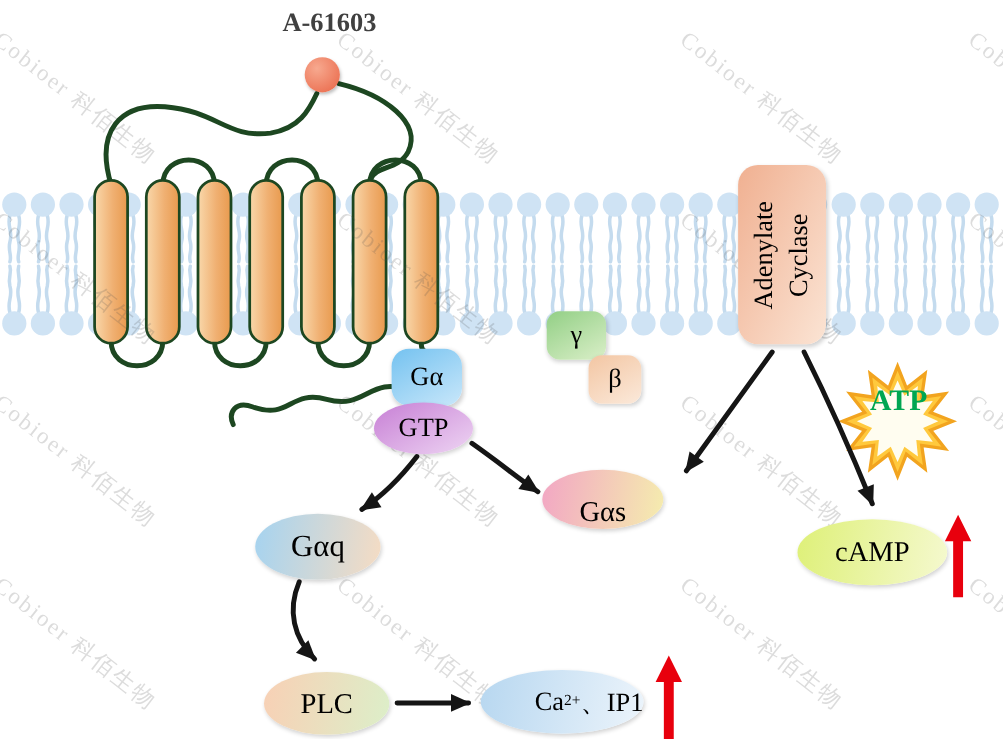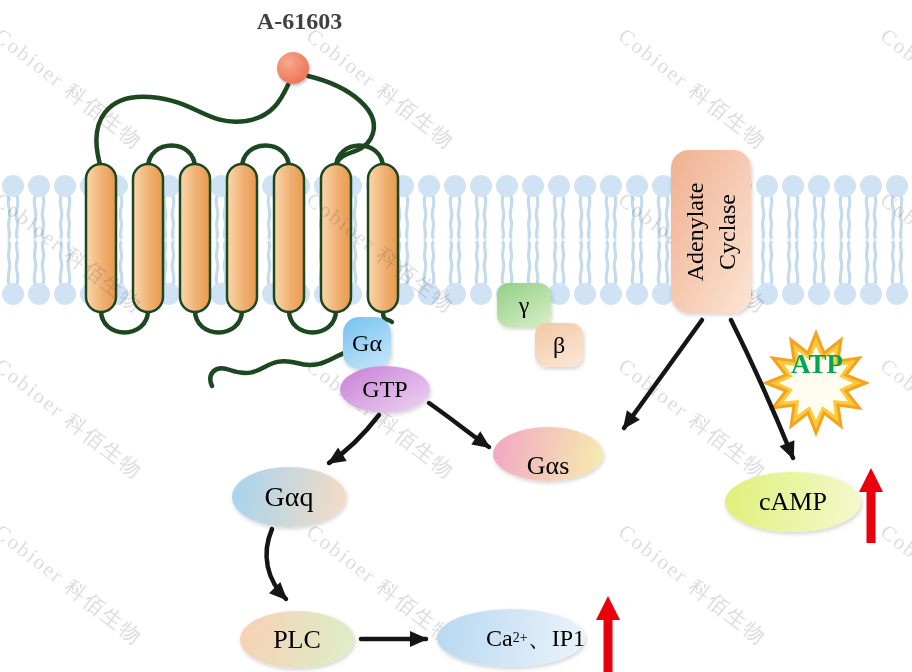--- a/index.html
+++ b/index.html
@@ -7,21 +7,21 @@
           font-family:"Liberation Serif",serif;}
   svg.layer{position:absolute;left:0;top:0;}
   #base-layer{z-index:1;}
   #watermark-layer{position:absolute;left:0;top:0;width:912px;height:672px;z-index:2;pointer-events:none;}
   .wm{position:absolute;transform:rotate(38deg);transform-origin:left top;
       font-family:"Liberation Serif",serif;font-size:21px;letter-spacing:2px;
       color:rgba(80,80,80,0.20);white-space:nowrap;}
   .node{position:absolute;z-index:3;display:flex;align-items:center;justify-content:center;
         font-family:"Liberation Serif",serif;font-size:24px;color:#000;
         box-shadow:1px 2px 4px rgba(0,0,0,0.18);}
-  #shape-galpha{left:343px;top:317px;width:48px;height:52px;border-radius:16px;
+  #shape-galpha{left:356px;top:317px;width:64px;height:52px;border-radius:16px;
         background:linear-gradient(150deg,#74c2f0,#c9e7fa);}
   #shape-gtp{left:340px;top:366px;width:90px;height:47px;border-radius:50%;
         background:linear-gradient(150deg,#c77fd5,#eed5f3);}
   #shape-gamma{left:497px;top:283px;width:54px;height:44px;border-radius:12px;
         background:linear-gradient(150deg,#92cf85,#daefc8);}
   #shape-beta{left:535px;top:323px;width:48px;height:44px;border-radius:12px;
         background:linear-gradient(150deg,#f3c6a3,#fbe9da);}
   #shape-gas{left:493px;top:427px;width:110px;height:54px;border-radius:50%;font-size:26px;
         background:linear-gradient(100deg,#f2a6c4,#f5edae);align-items:flex-end;}
   #shape-gaq{left:232px;top:467px;width:114px;height:60px;border-radius:50%;font-size:28px;

